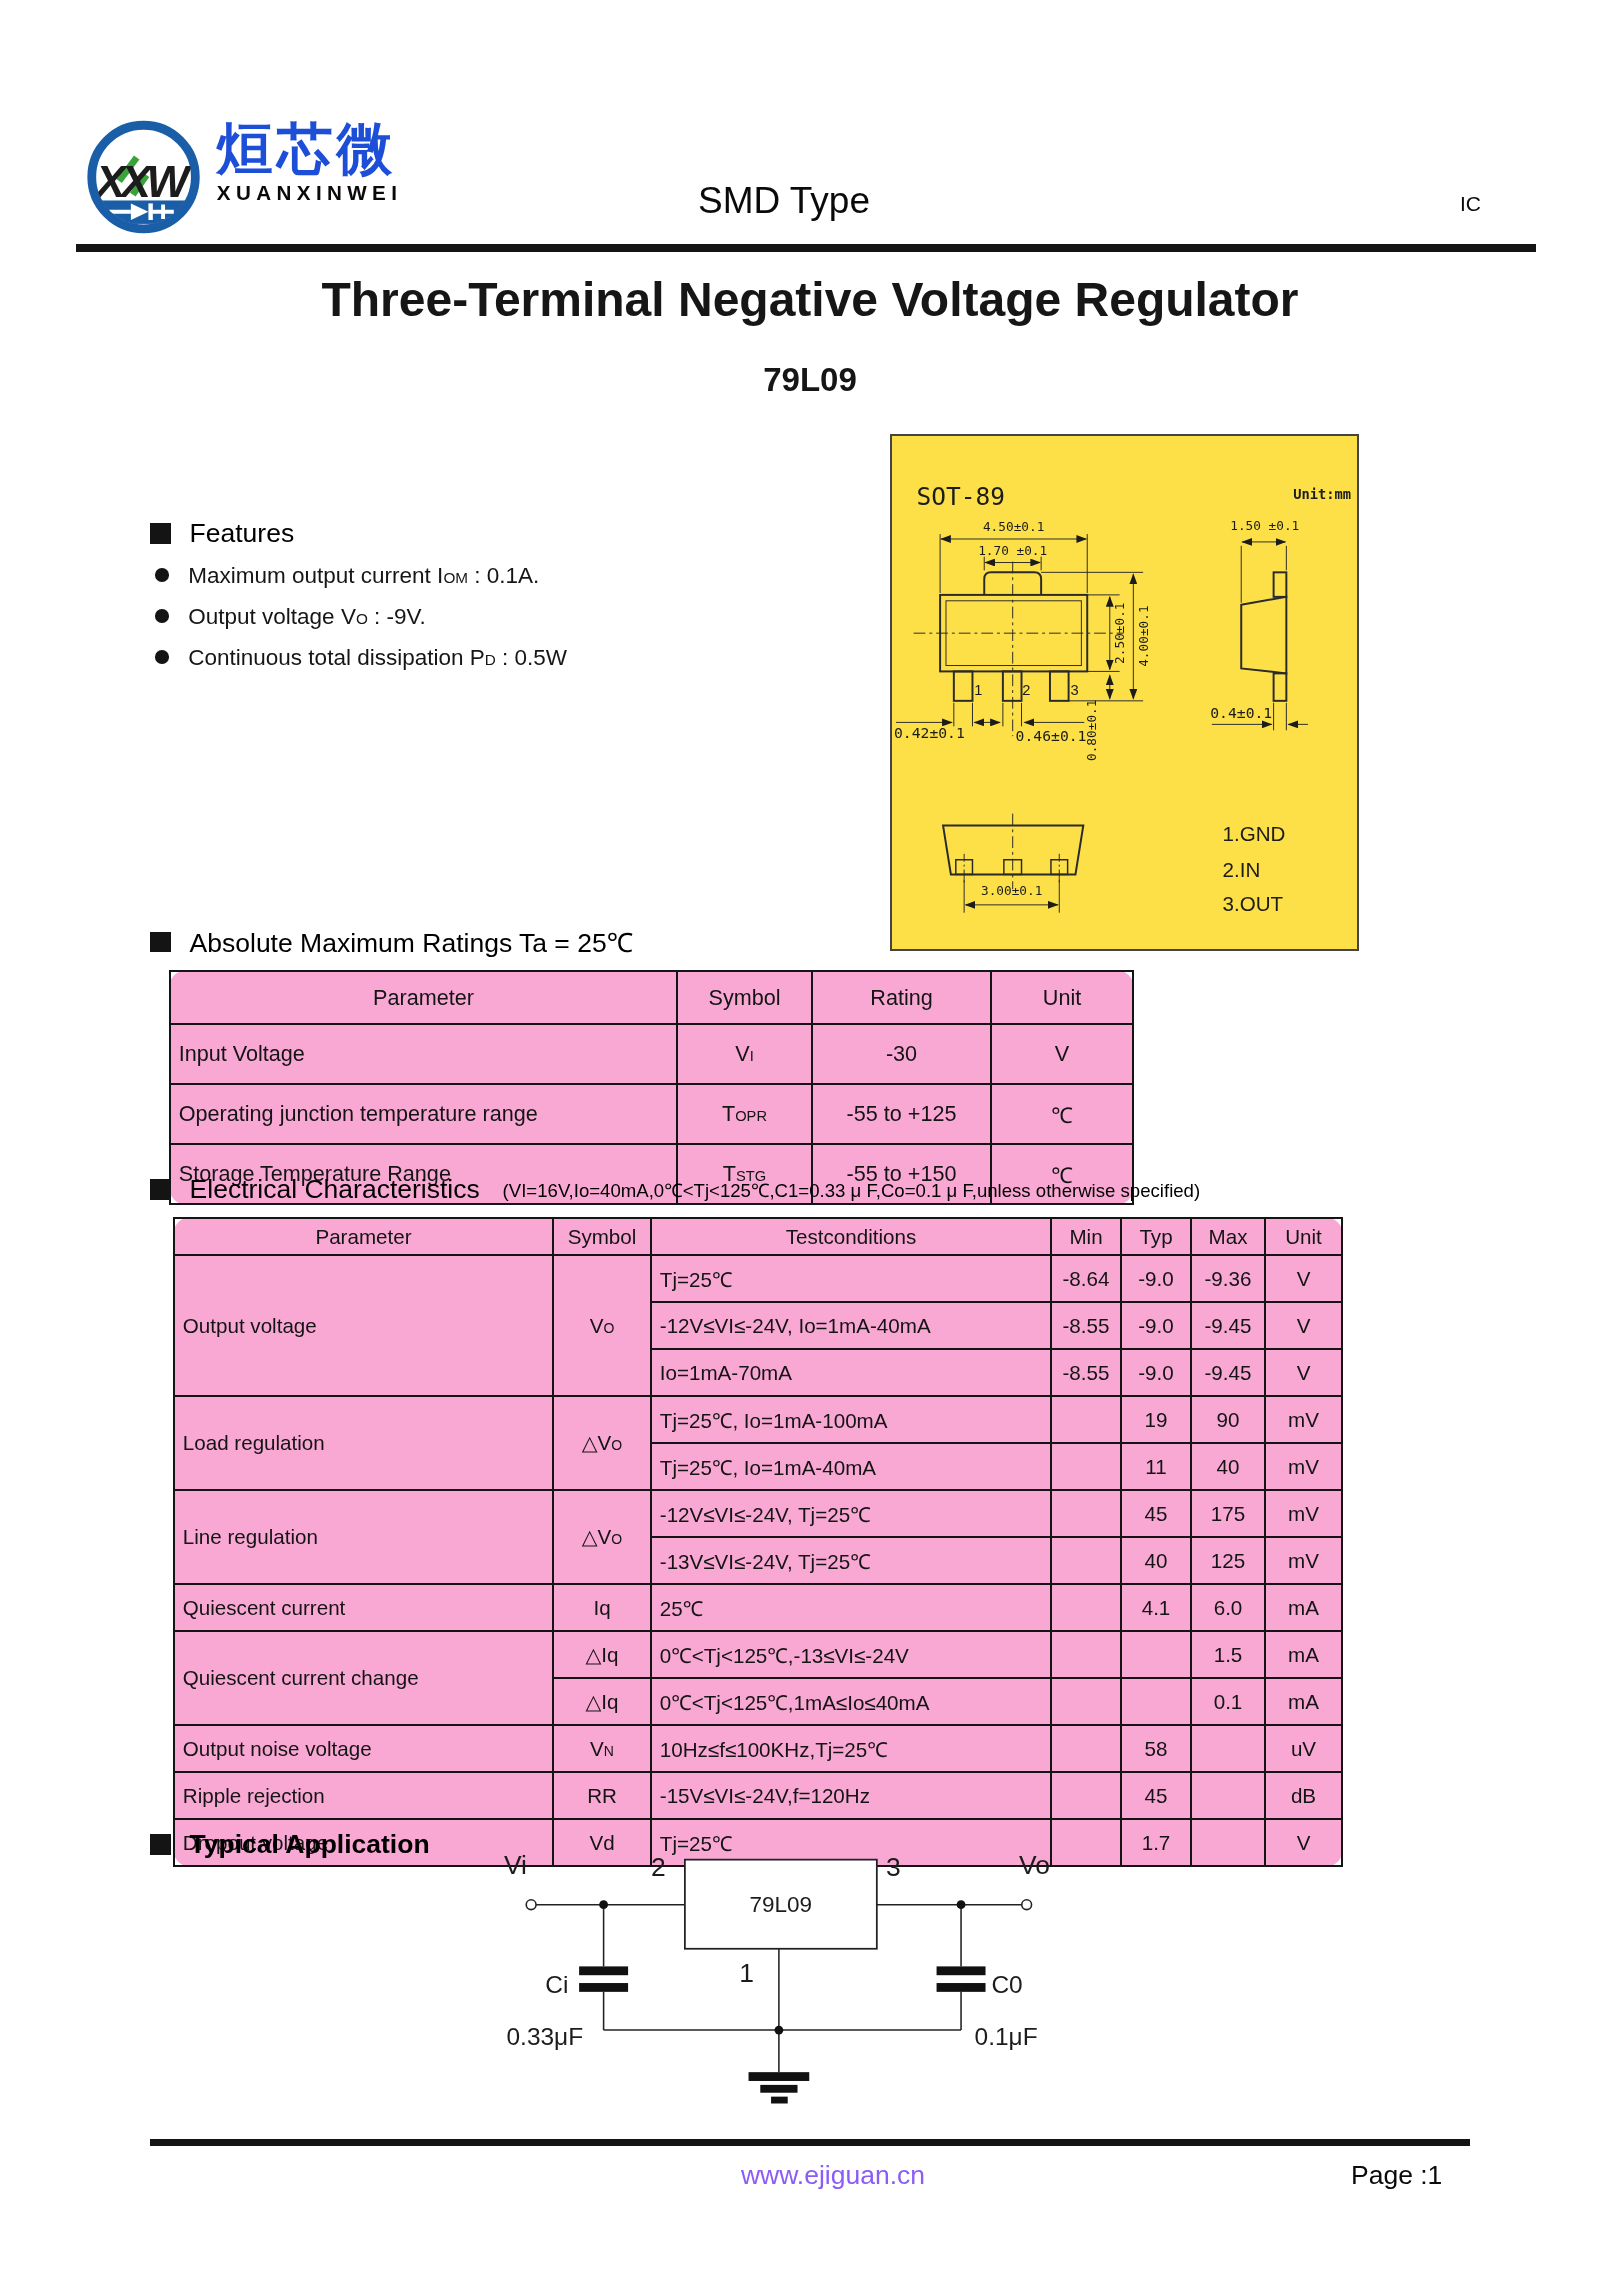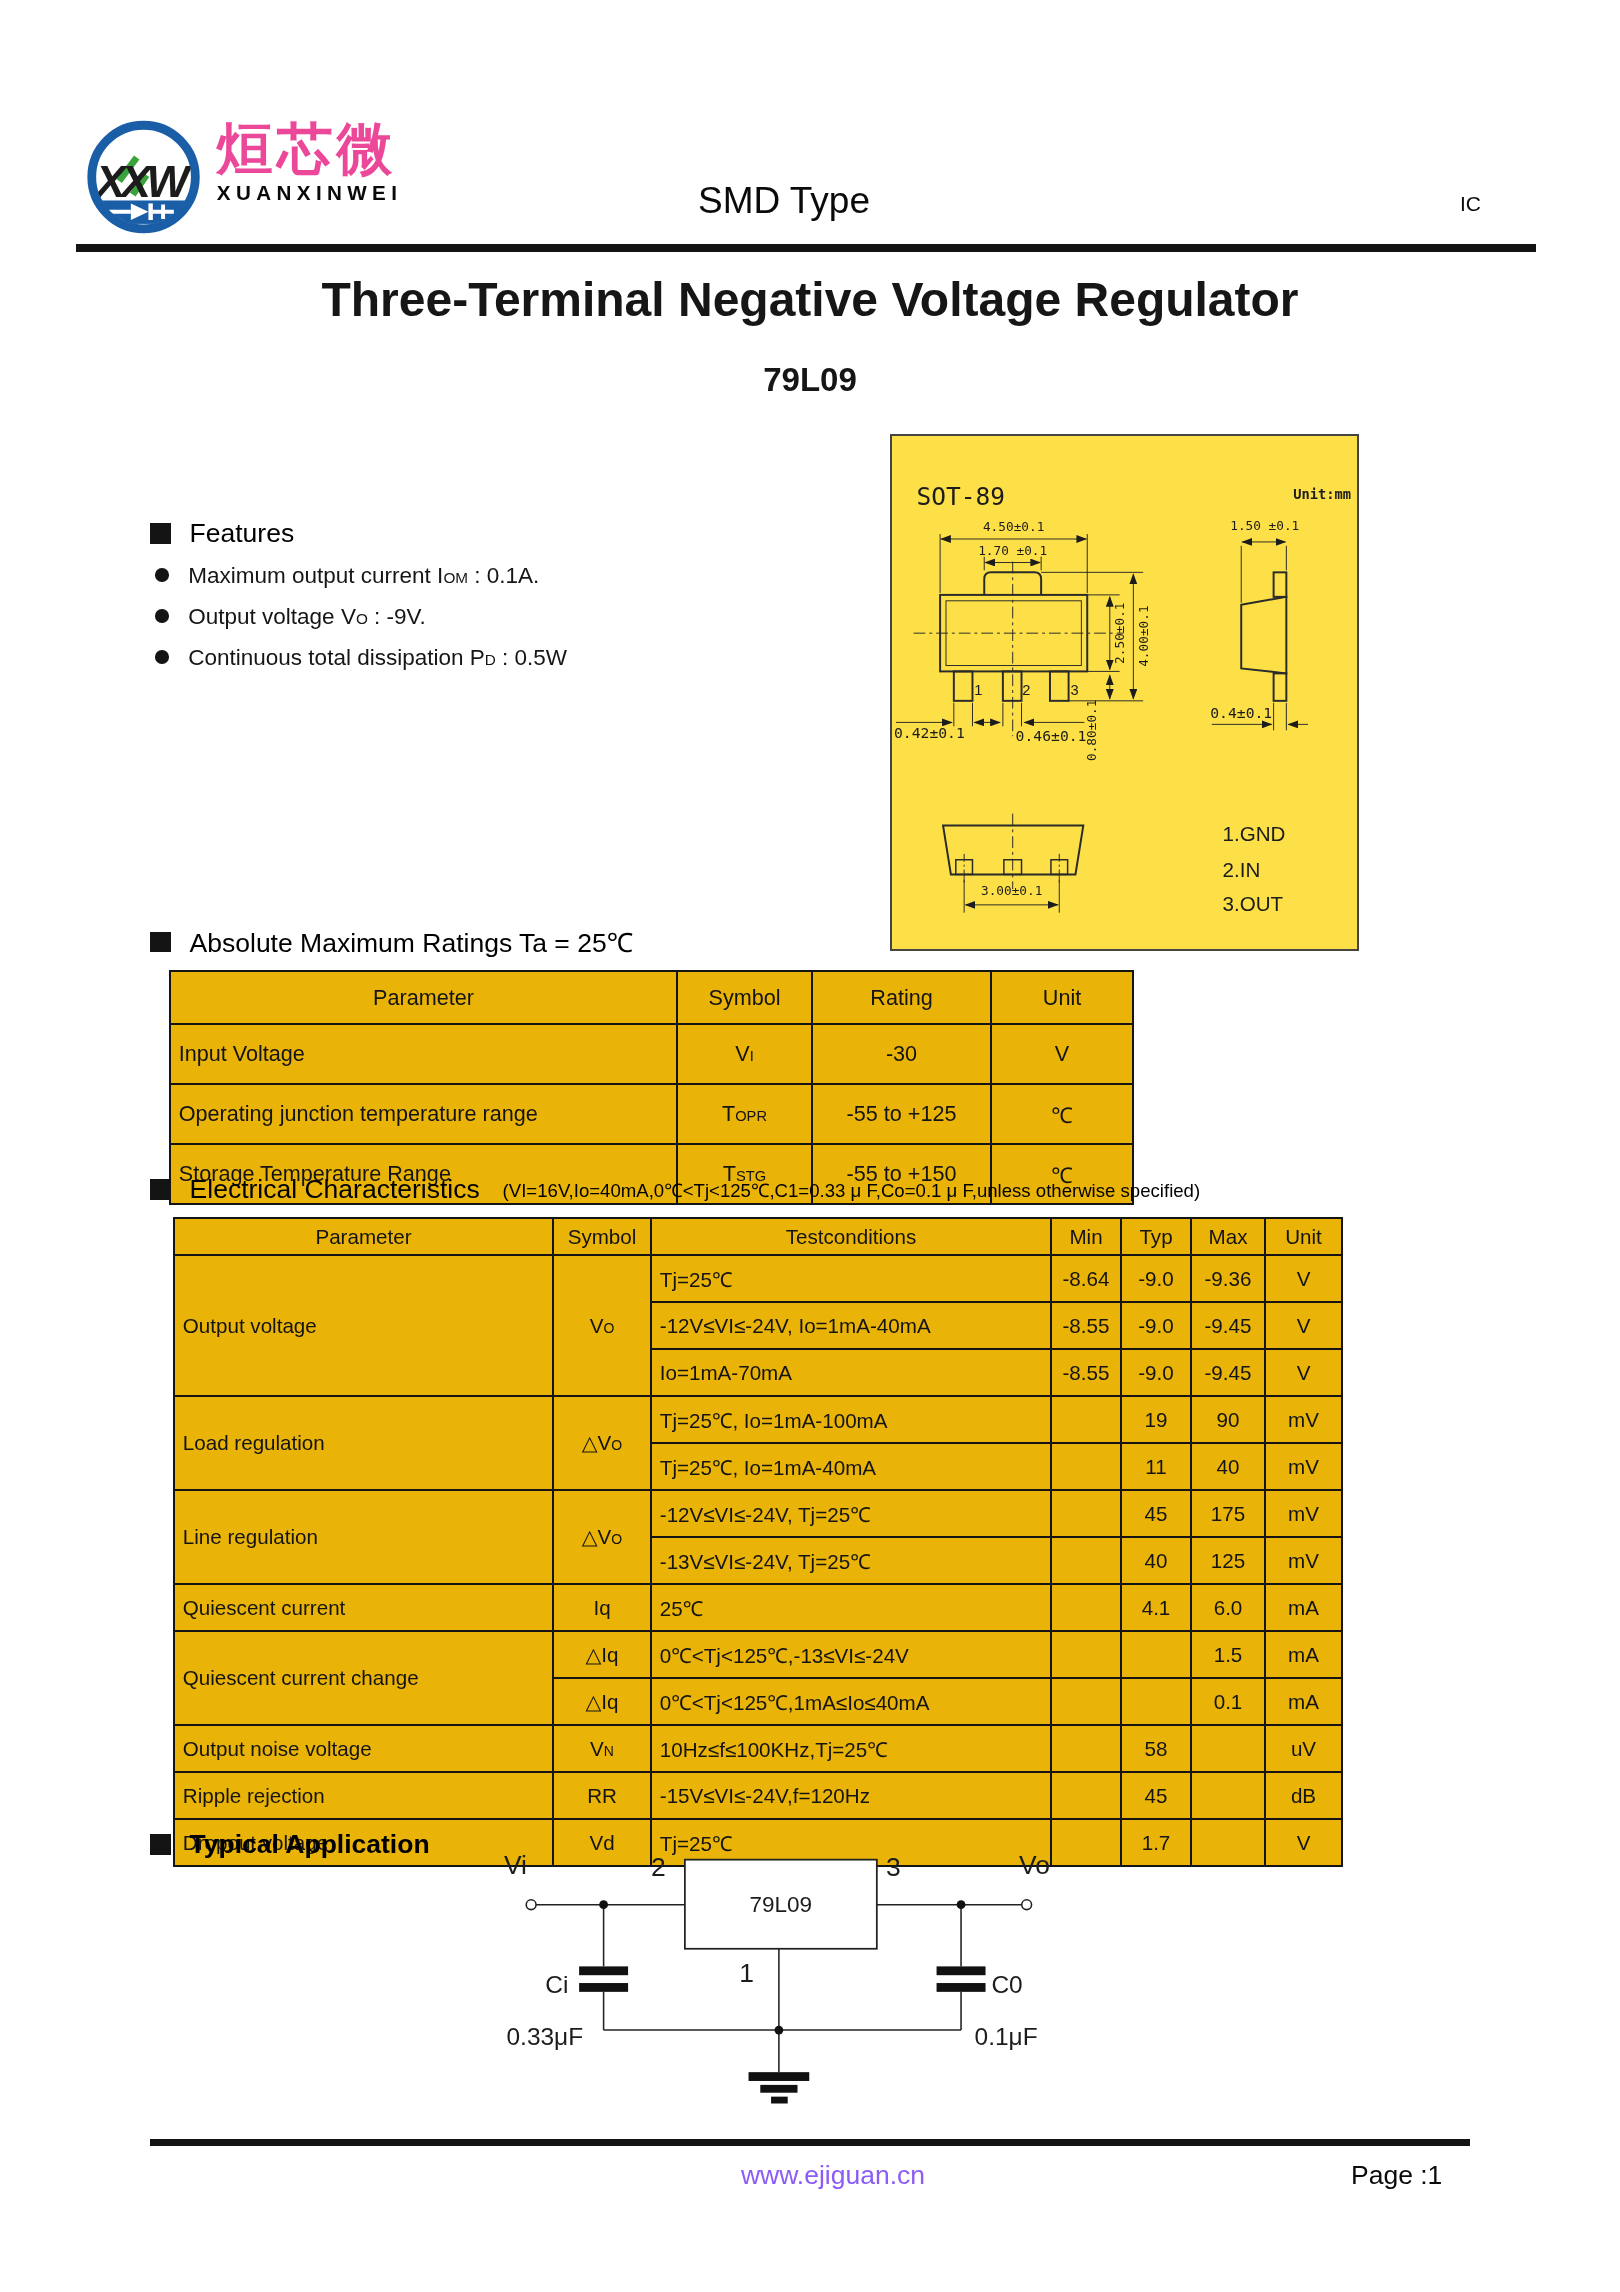--- a/index.html
+++ b/index.html
@@ -6,21 +6,21 @@
   body{
     width:1620px;height:2293px;position:relative;background:#ffffff;
     font-family:"Liberation Sans", sans-serif;color:#111;
     -webkit-font-smoothing:antialiased;
   }
   .abs{position:absolute;}
 
   
   .logo{left:82px;top:118px;display:flex;align-items:flex-start;}
   .logo-text{margin-left:7.8px;}
-  .logo-cn{font-family:"DejaVu Sans", sans-serif;font-size:56px;font-weight:bold;line-height:61px;letter-spacing:3.9px;color:#ec4899;}
+  .logo-cn{font-family:"DejaVu Sans", sans-serif;font-size:56px;font-weight:bold;line-height:61px;letter-spacing:3.9px;color:#1d4ed8;}
   .logo-en{font-size:20.6px;font-weight:bold;letter-spacing:5.4px;color:#0a0a0a;margin-top:2px;}
   .smd-type{left:0;top:180px;width:1568px;text-align:center;font-size:37px;color:#0a0a0a;}
   .ic-label{left:1460px;top:192px;font-size:21px;color:#0a0a0a;}
   .top-rule{left:76px;top:244px;width:1460px;height:7.8px;background:#141414;}
   .doc-title{left:0;top:272px;width:1620px;text-align:center;font-size:48px;font-weight:bold;color:#161616;}
   .part-no{left:0;top:361px;width:1620px;text-align:center;font-size:33px;font-weight:bold;color:#161616;}
 
   
   .pkg-box{left:890px;top:434px;width:469px;height:517px;border:2px solid #444;box-sizing:border-box;background:#fde047;}
 
@@ -33,21 +33,21 @@
   .sec-elec .cond{font-size:18.6px;margin-left:3.9px;}
   .sec-app{left:150px;top:1829px;font-weight:bold;}
 
   
   .features{left:155px;top:563px;}
   .feat-item{display:flex;align-items:flex-start;height:41px;font-size:22.5px;color:#161616;}
   .feat-item .dot{width:13.7px;height:13.7px;border-radius:50%;background:#141414;margin:4.9px 19.6px 0 0;flex:0 0 auto;}
   .sb{font-size:0.68em;}
 
   
-  table{border-collapse:collapse;table-layout:fixed;background:#eab308;color:#141414;}
+  table{border-collapse:collapse;table-layout:fixed;background:#f9a8d4;color:#141414;border-radius:18px;}
   td,th{border:2px solid #141414;font-weight:normal;overflow:hidden;}
   .abs-table{left:169px;top:970px;}
   .abs-table th{height:49px;font-size:21.6px;text-align:center;}
   .abs-table td{height:56px;font-size:21.6px;text-align:center;}
   .abs-table td.pl{text-align:left;padding-left:7.8px;}
   .elec-table{left:173px;top:1217px;border:2.9px solid #141414;}
   .elec-table th{height:33px;font-size:20.6px;text-align:center;border-bottom:2.9px solid #141414;}
   .elec-table td{height:43px;font-size:20.6px;text-align:center;}
   .elec-table td.pl{text-align:left;padding-left:7.8px;}
   .elec-table tr.g td{border-top:2.9px solid #141414;}

